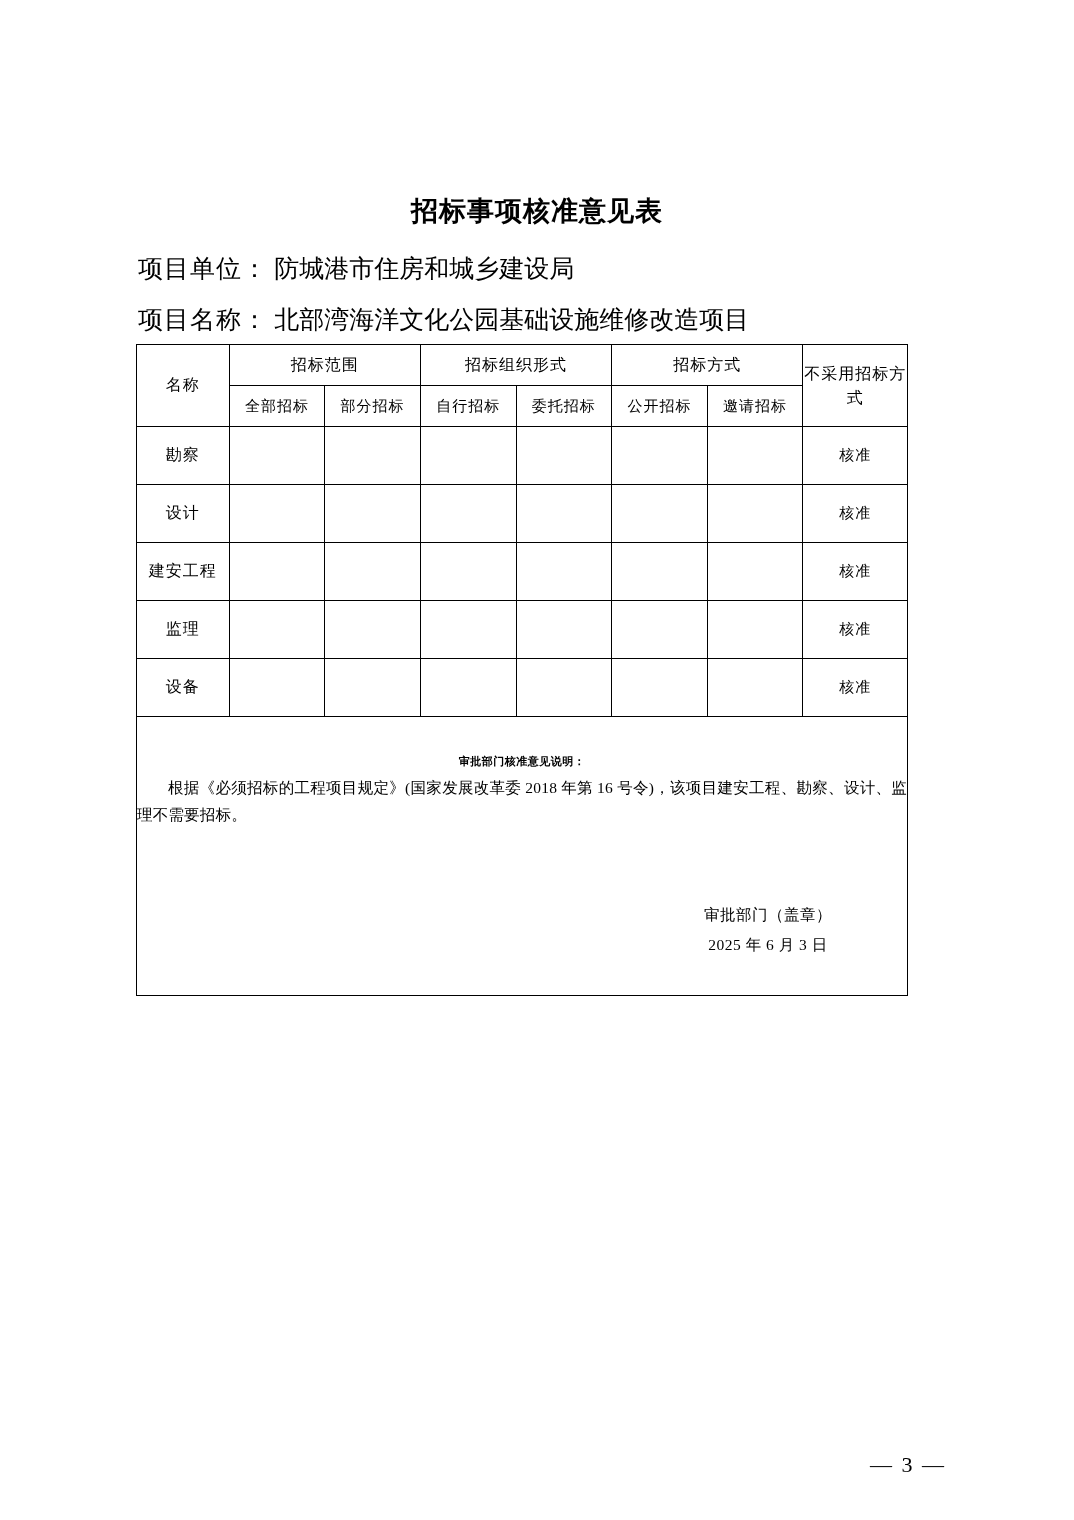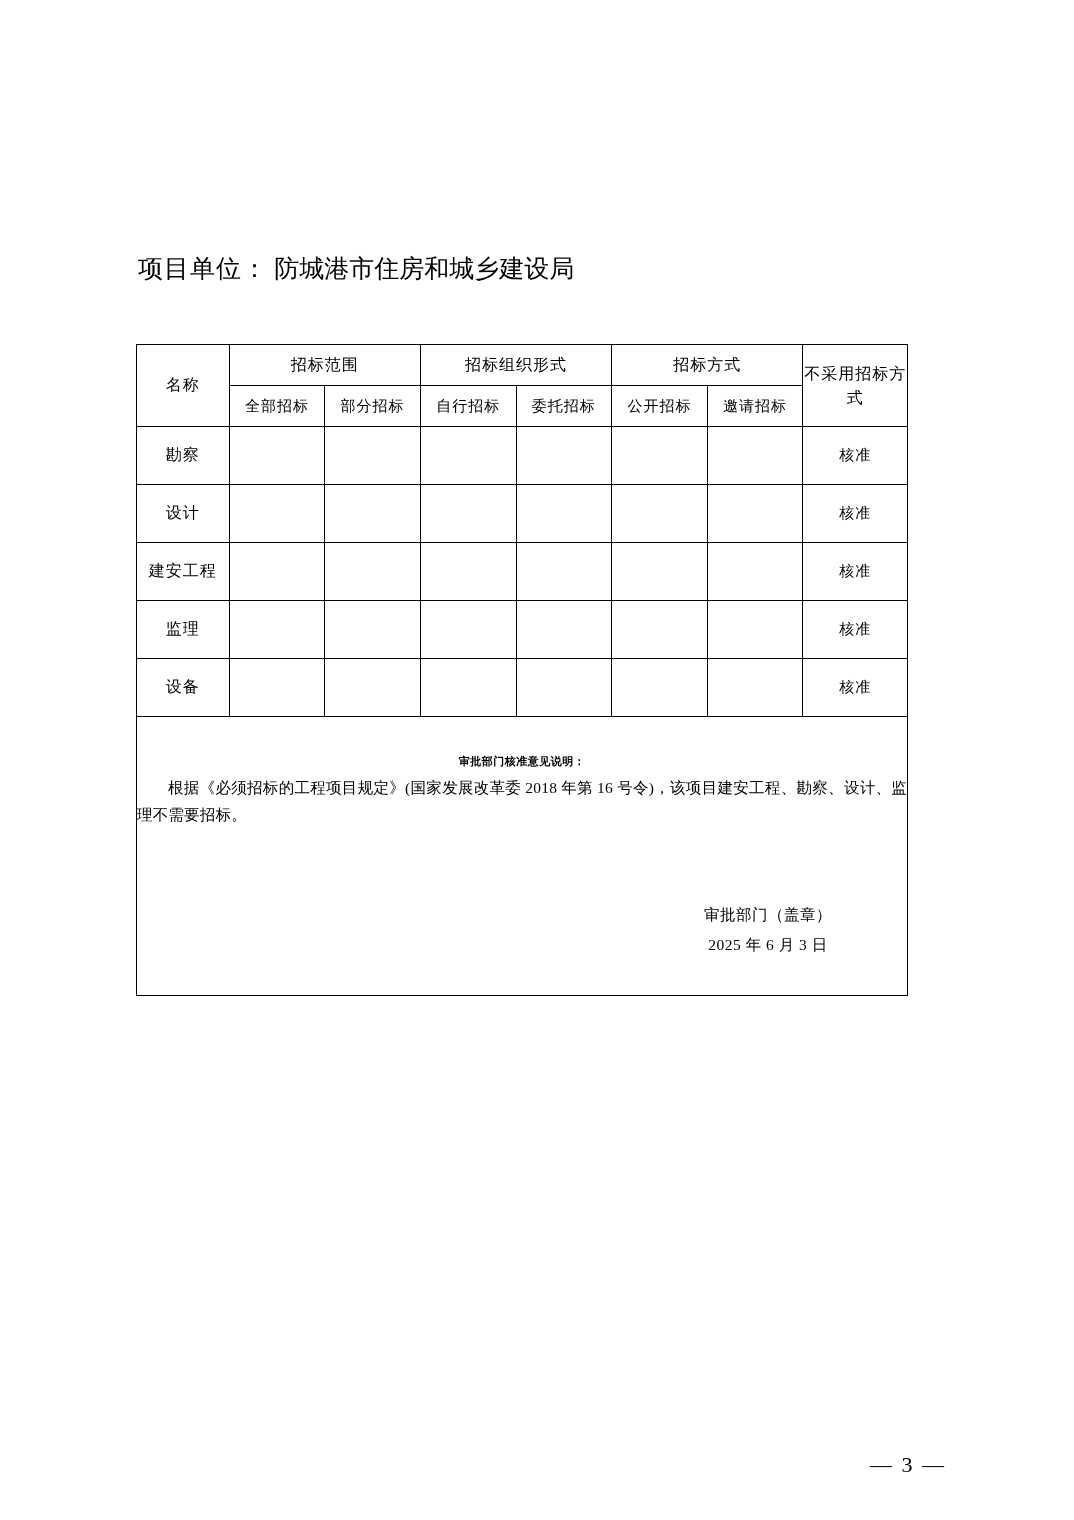--- a/index.html
+++ b/index.html
@@ -112,26 +112,31 @@
     font-size: 22px;
     letter-spacing: 2px;
     font-family: "Liberation Serif", serif;
   }
 </style>
 </head>
 <body>
 
 <div class="page">
 
+  <div class="doc-title">招标事项核准意见表</div>
 
   <div class="field-line" id="proj-unit">
     <span class="label">项目单位：</span>
     <span class="value">防城港市住房和城乡建设局</span>
   </div>
 
+  <div class="field-line" id="proj-name">
+    <span class="label">项目名称：</span>
+    <span class="value">北部湾海洋文化公园基础设施维修改造项目</span>
+  </div>
 
   <table class="main">
     <tbody>
       <tr>
         <td class="col-name hdr-group" rowspan="2">名称</td>
         <td class="hdr-group" colspan="2">招标范围</td>
         <td class="hdr-group" colspan="2">招标组织形式</td>
         <td class="hdr-group" colspan="2">招标方式</td>
         <td class="col-last hdr-group" rowspan="2">不采用招标方式</td>
       </tr>

